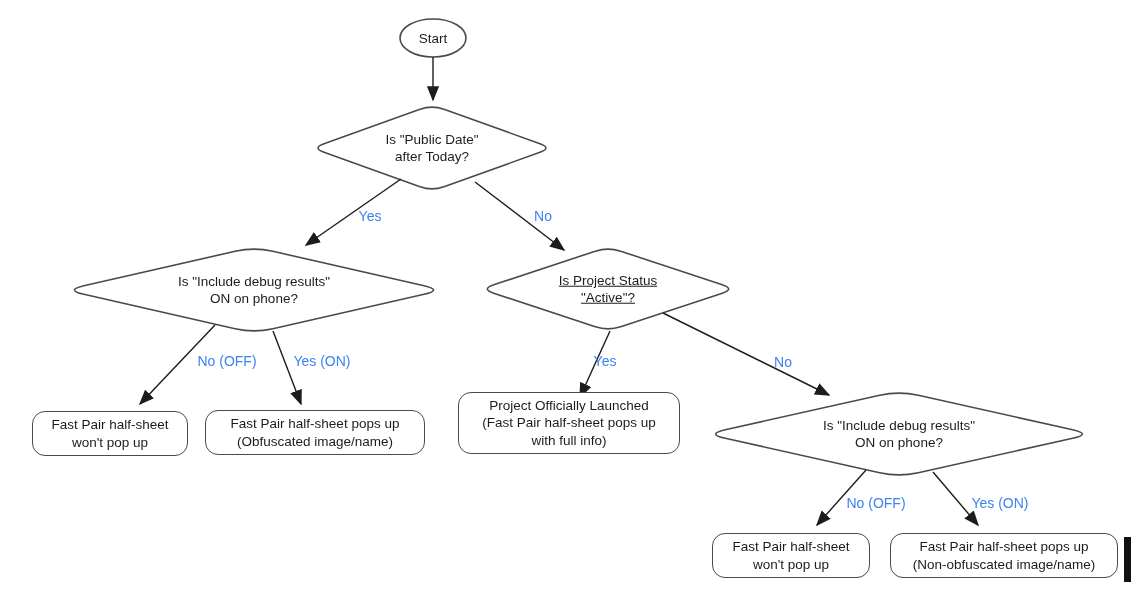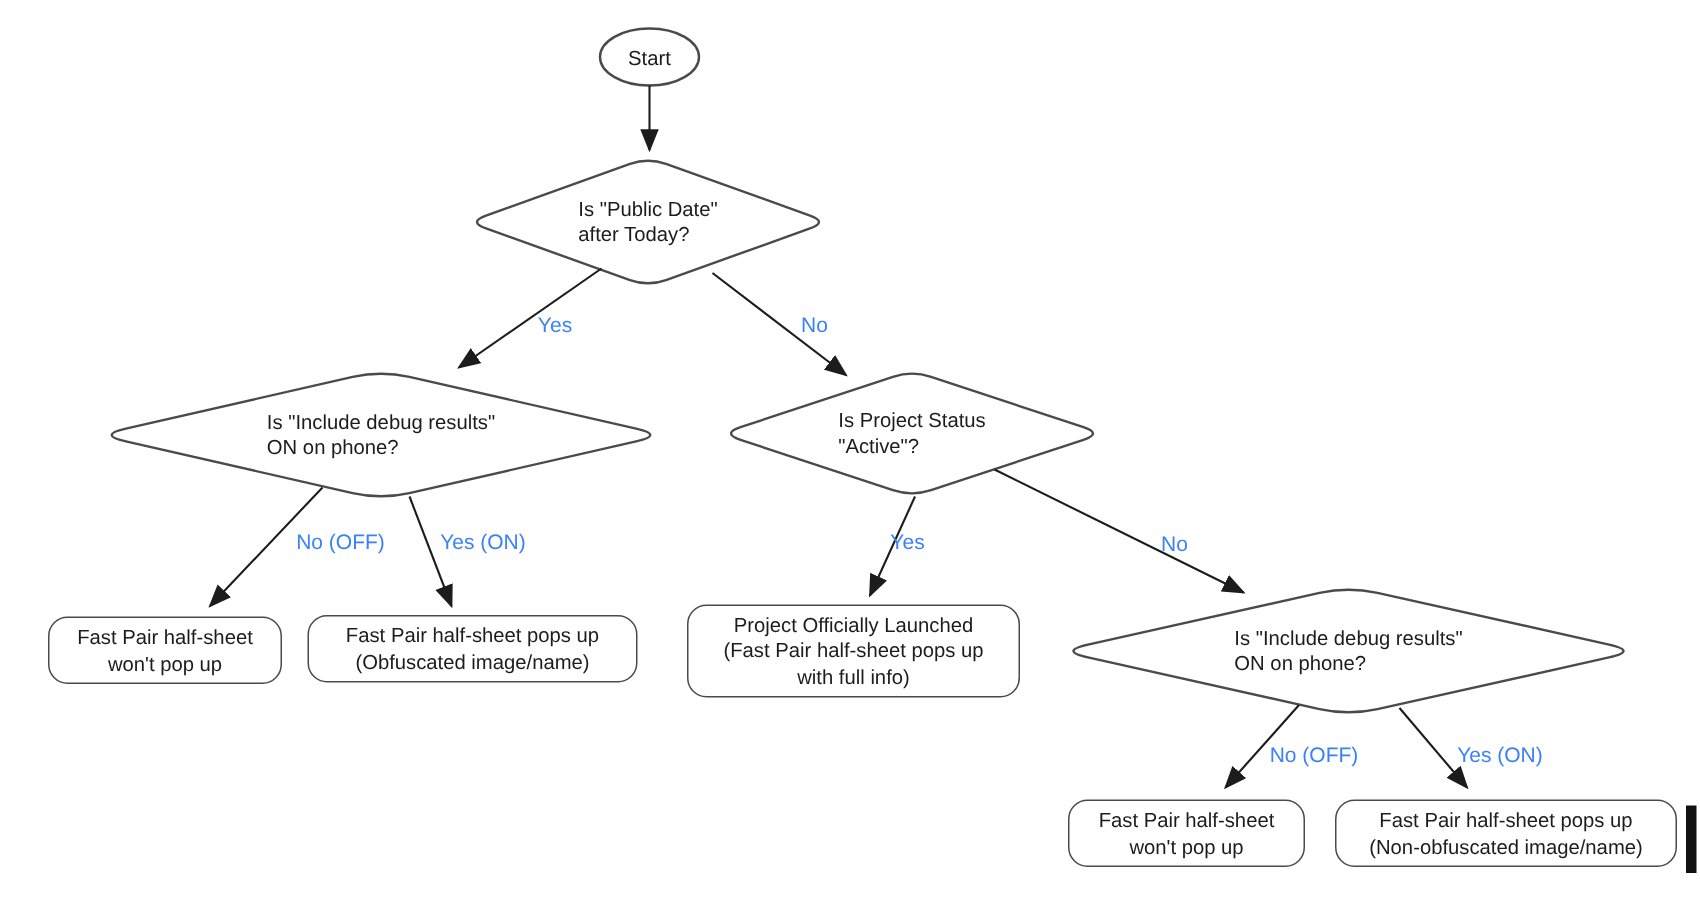--- a/index.html
+++ b/index.html
@@ -17,21 +17,21 @@
   }
   #shapes {
     position: absolute;
     left: 0;
     top: 0;
   }
   .node-label {
     position: absolute;
     transform: translate(-50%, -50%);
     white-space: pre-line;
-    text-align: left;
+    text-align: center;
     font-size: 13.5px;
     line-height: 1.28;
     color: #1c1c1c;
   }
   .edge-label {
     position: absolute;
     transform: translate(-50%, -50%);
     white-space: nowrap;
     font-size: 14px;
     color: #3b82f6;
@@ -90,39 +90,39 @@
       <line x1="866" y1="470" x2="817" y2="525" marker-end="url(#arrowhead)"></line>
       <line x1="933" y1="472" x2="978" y2="525" marker-end="url(#arrowhead)"></line>
     </g>
   </svg>
 
   <div class="node-label" style="left:433px; top:39px;">Start</div>
   <div class="node-label" style="left:432px; top:148px;">Is "Public Date"
 after Today?</div>
   <div class="node-label" style="left:254px; top:290px;">Is "Include debug results"
 ON on phone?</div>
-  <div class="node-label" style="left:608px; top:289px;">Is Project Status
+  <div class="node-label" style="left:608px; top:289px;text-decoration:underline;">Is Project Status
 "Active"?</div>
   <div class="node-label" style="left:899px; top:434px;">Is "Include debug results"
 ON on phone?</div>
 
   <div class="edge-label" style="left:370px; top:216px;">Yes</div>
   <div class="edge-label" style="left:543px; top:216px;">No</div>
   <div class="edge-label" style="left:227px; top:361px;">No (OFF)</div>
   <div class="edge-label" style="left:322px; top:361px;">Yes (ON)</div>
   <div class="edge-label" style="left:605px; top:361px;">Yes</div>
   <div class="edge-label" style="left:783px; top:362px;">No</div>
   <div class="edge-label" style="left:876px; top:503px;">No (OFF)</div>
   <div class="edge-label" style="left:1000px; top:503px;">Yes (ON)</div>
 
   <div class="result-box" style="left:32px; top:411px; width:156px; height:45px;">Fast Pair half-sheet
 won't pop up</div>
   <div class="result-box" style="left:205px; top:410px; width:220px; height:45px;">Fast Pair half-sheet pops up
 (Obfuscated image/name)</div>
-  <div class="result-box" style="left:458px; top:403px; width:222px; height:62px;text-align:center;">Project Officially Launched
+  <div class="result-box" style="left:458px; top:392px; width:222px; height:62px;text-align:center;">Project Officially Launched
 (Fast Pair half-sheet pops up
 with full info)</div>
   <div class="result-box" style="left:712px; top:533px; width:158px; height:45px;">Fast Pair half-sheet
 won't pop up</div>
   <div class="result-box" style="left:890px; top:533px; width:228px; height:45px;">Fast Pair half-sheet pops up
 (Non-obfuscated image/name)</div>
 
   <div class="cursor-bar"></div>
 </div>
 

